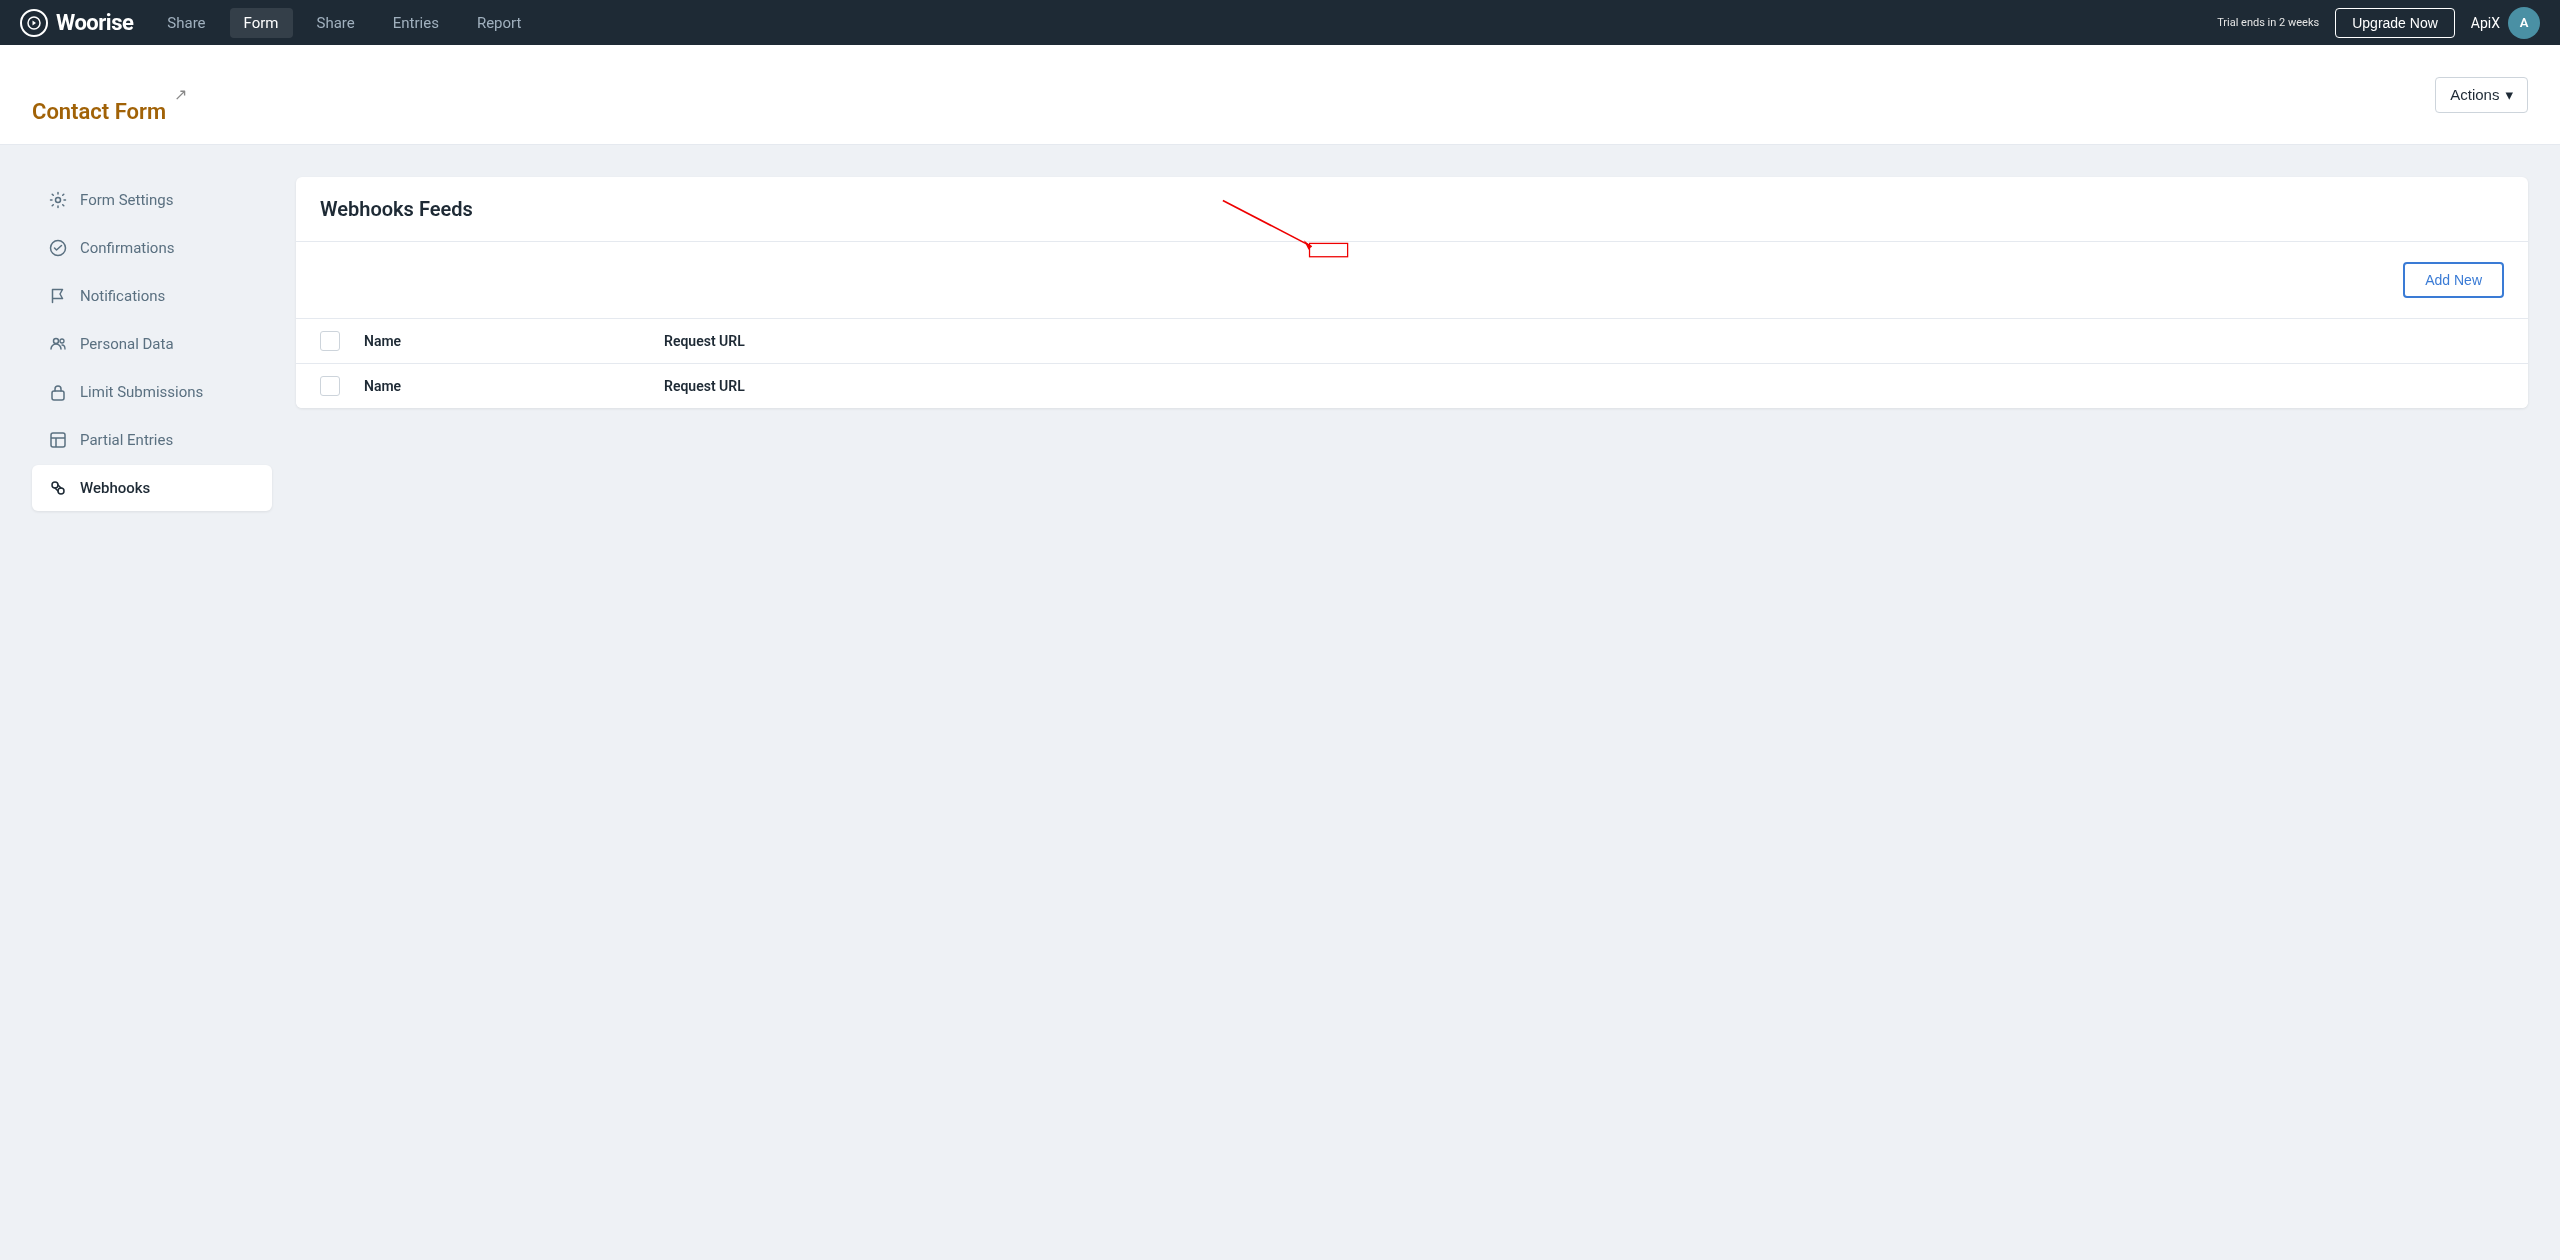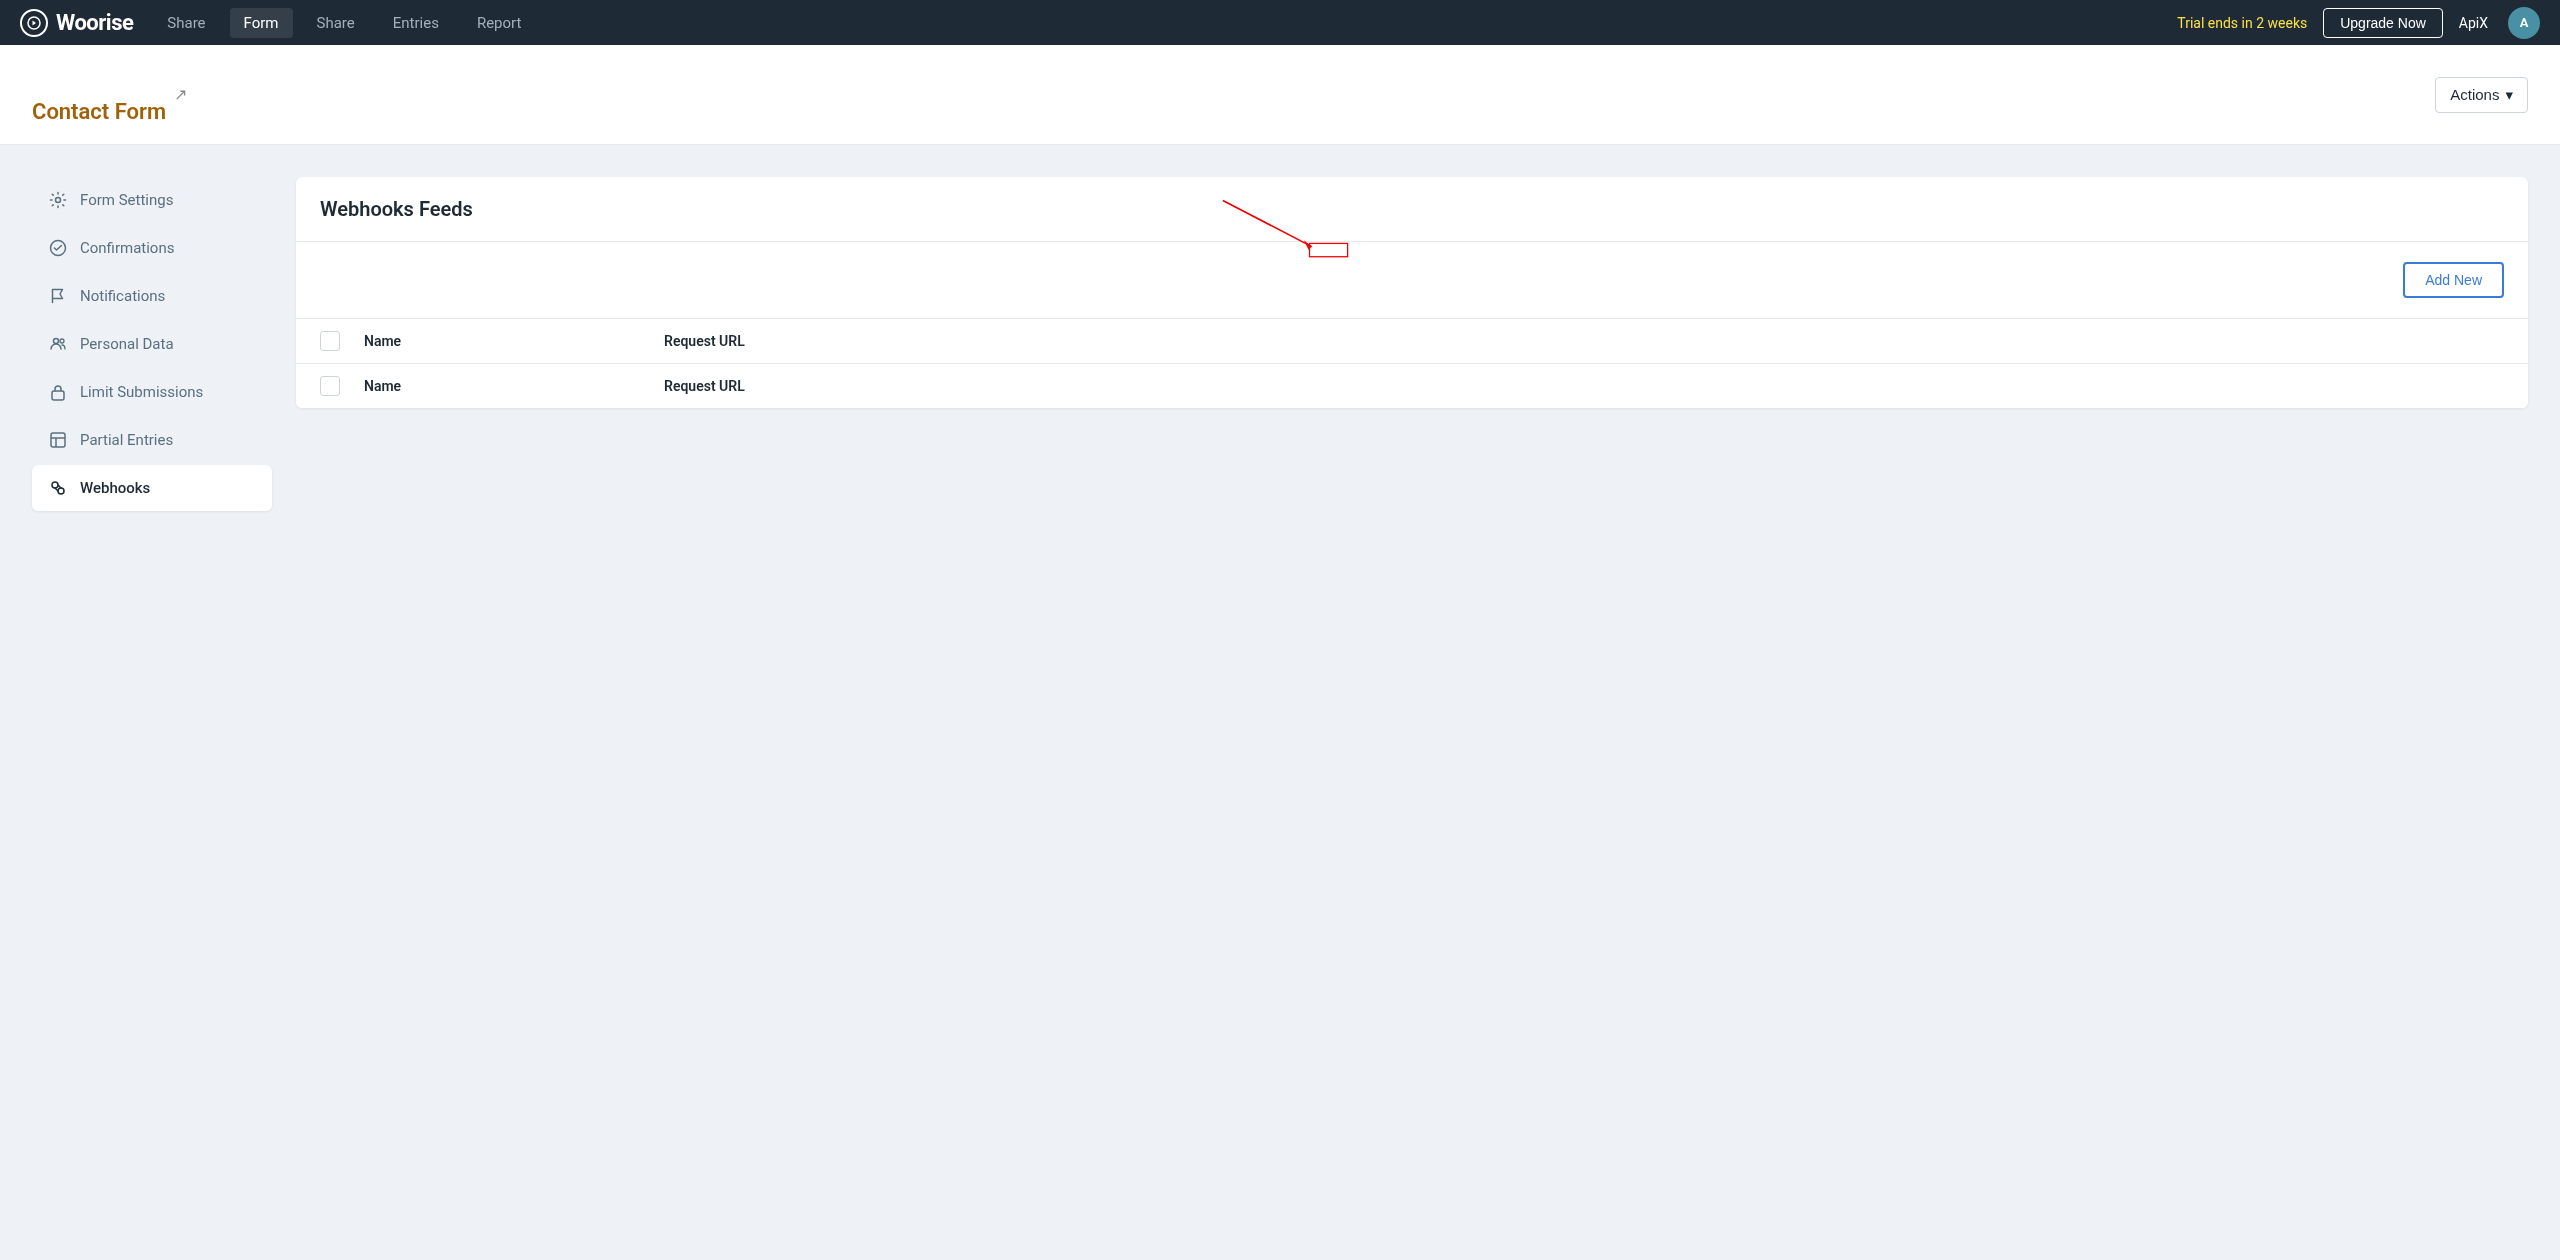--- a/index.html
+++ b/index.html
@@ -46,36 +46,36 @@
       text-decoration: none;
     }
     .nav-item.active { color: #fff; background: rgba(255,255,255,0.1); }
     .nav-right {
       margin-left: auto;
       display: flex;
       align-items: center;
       gap: 16px;
     }
     .trial-text {
-      color: #fde047;
-      font-size: 14px;
+      color: #e5e5e5;
+      font-size: 11px;
     }
     .upgrade-btn {
       background: transparent;
       border: 1.5px solid #fff;
       color: #fff;
       padding: 6px 16px;
       border-radius: 4px;
       font-size: 14px;
       cursor: pointer;
     }
     .user-area {
       display: flex;
       align-items: center;
-      gap: 20px;
+      gap: 8px;
       color: #fff;
       font-size: 14px;
       cursor: pointer;
     }
     .avatar {
       width: 32px;
       height: 32px;
       border-radius: 50%;
       background: #4a90a4;
       display: flex;

